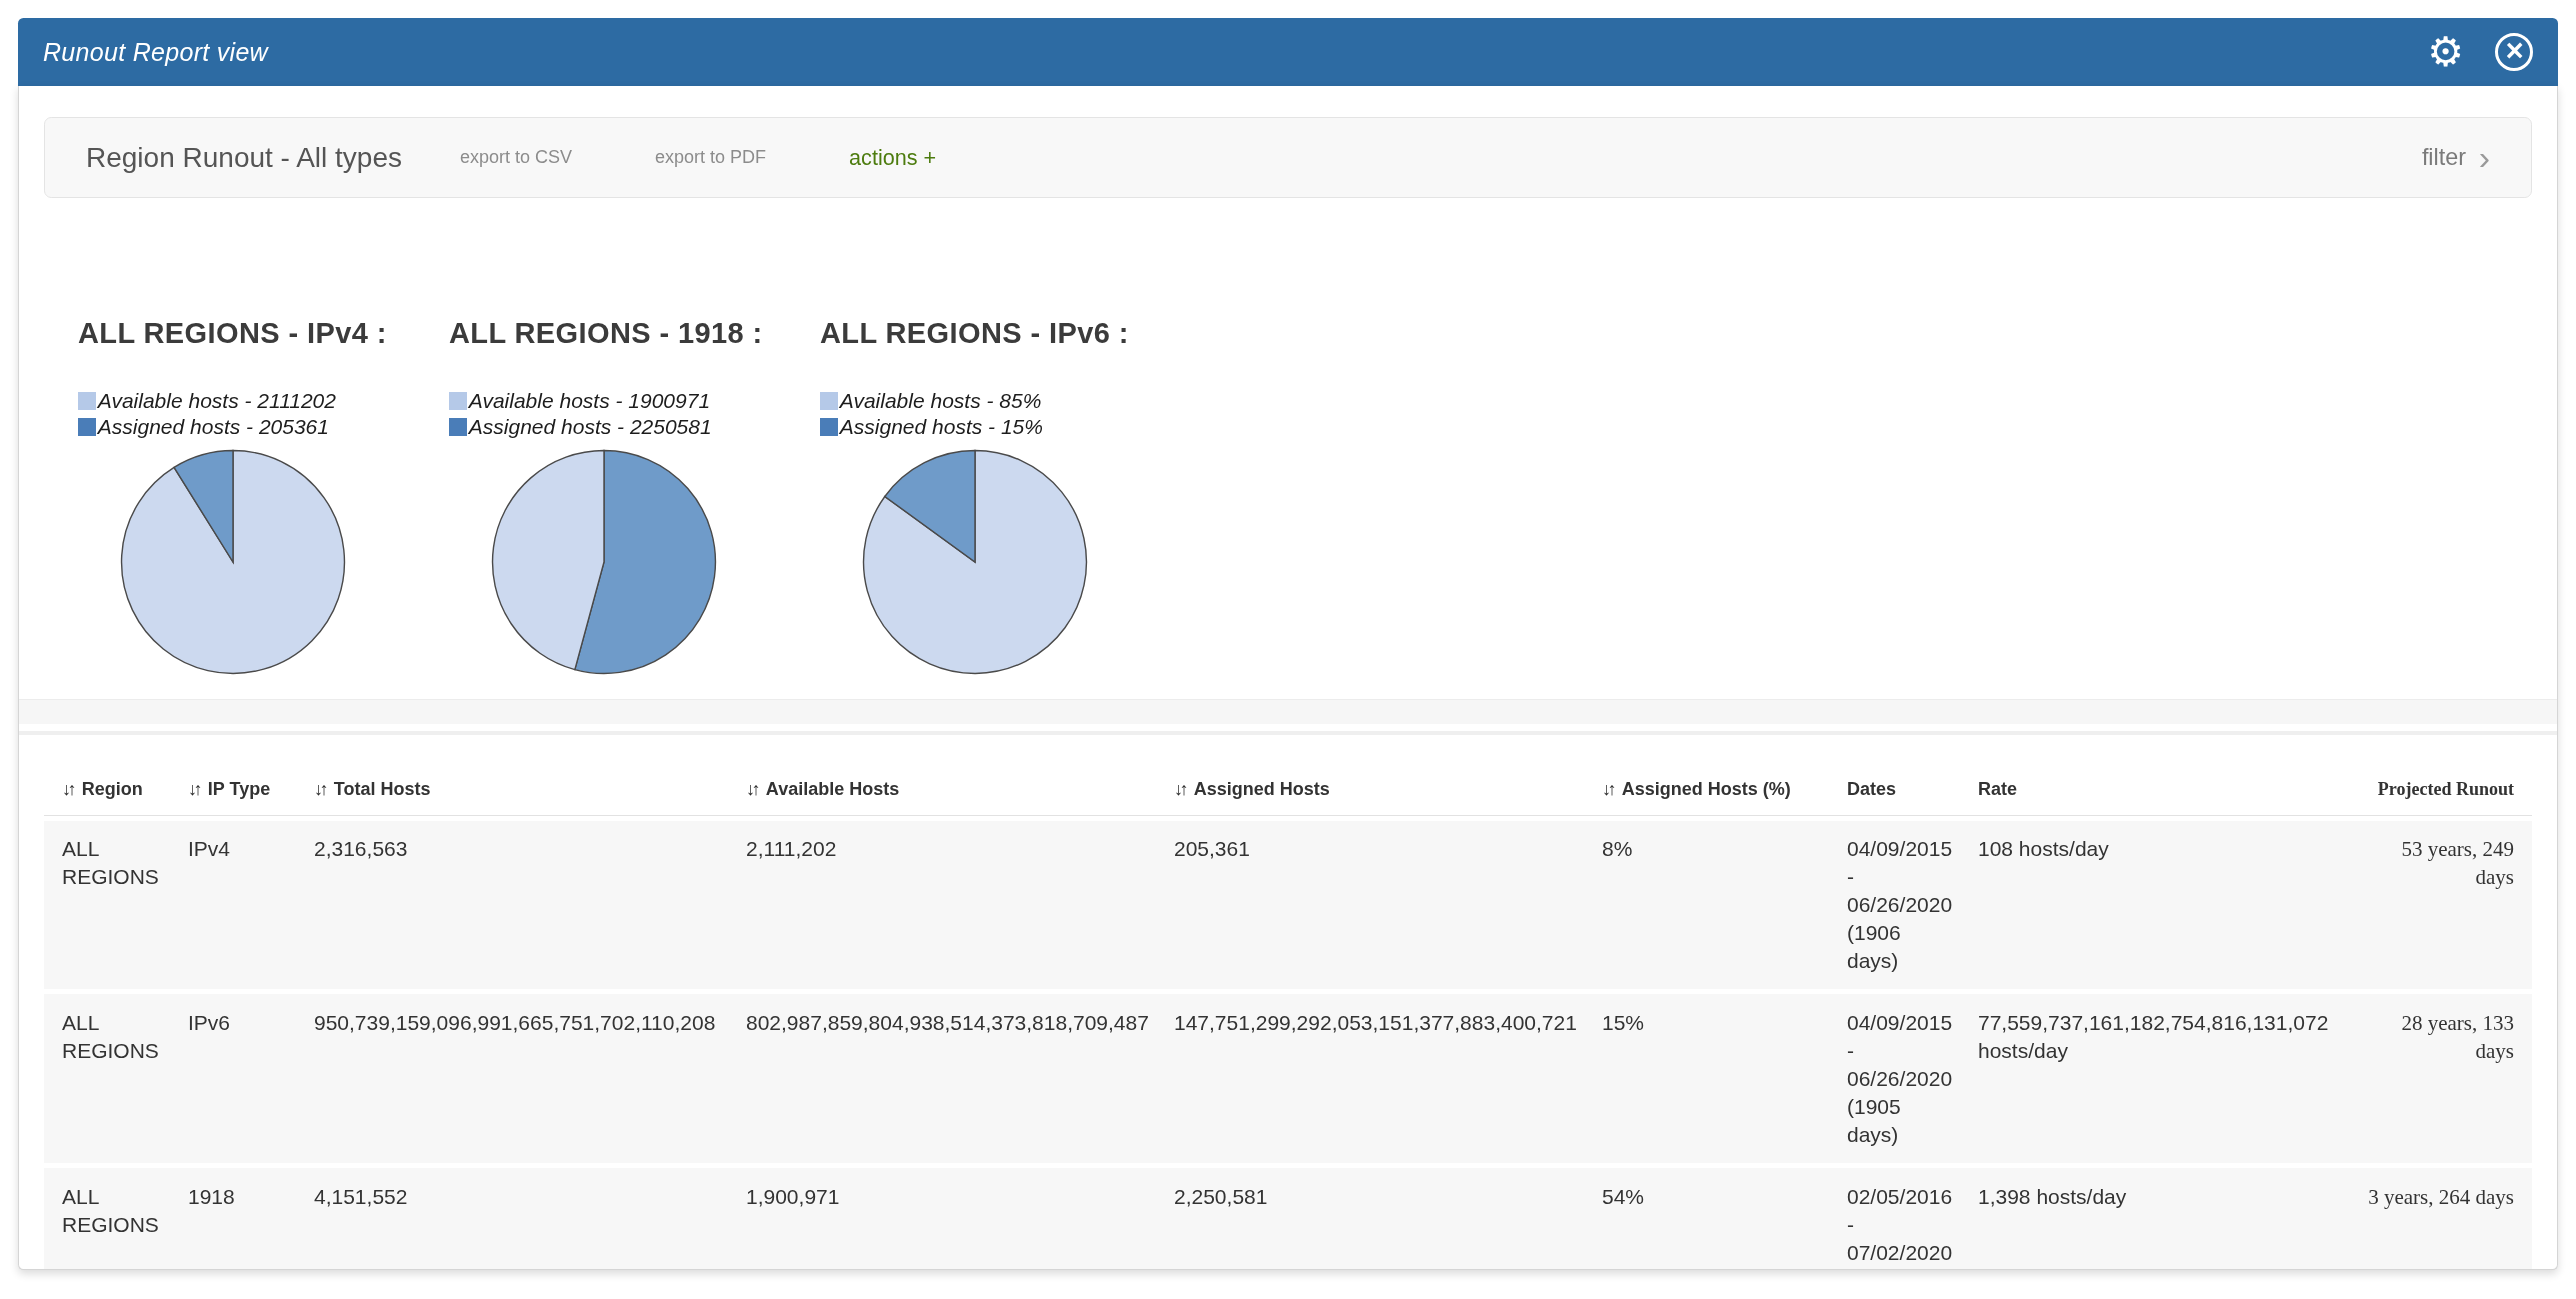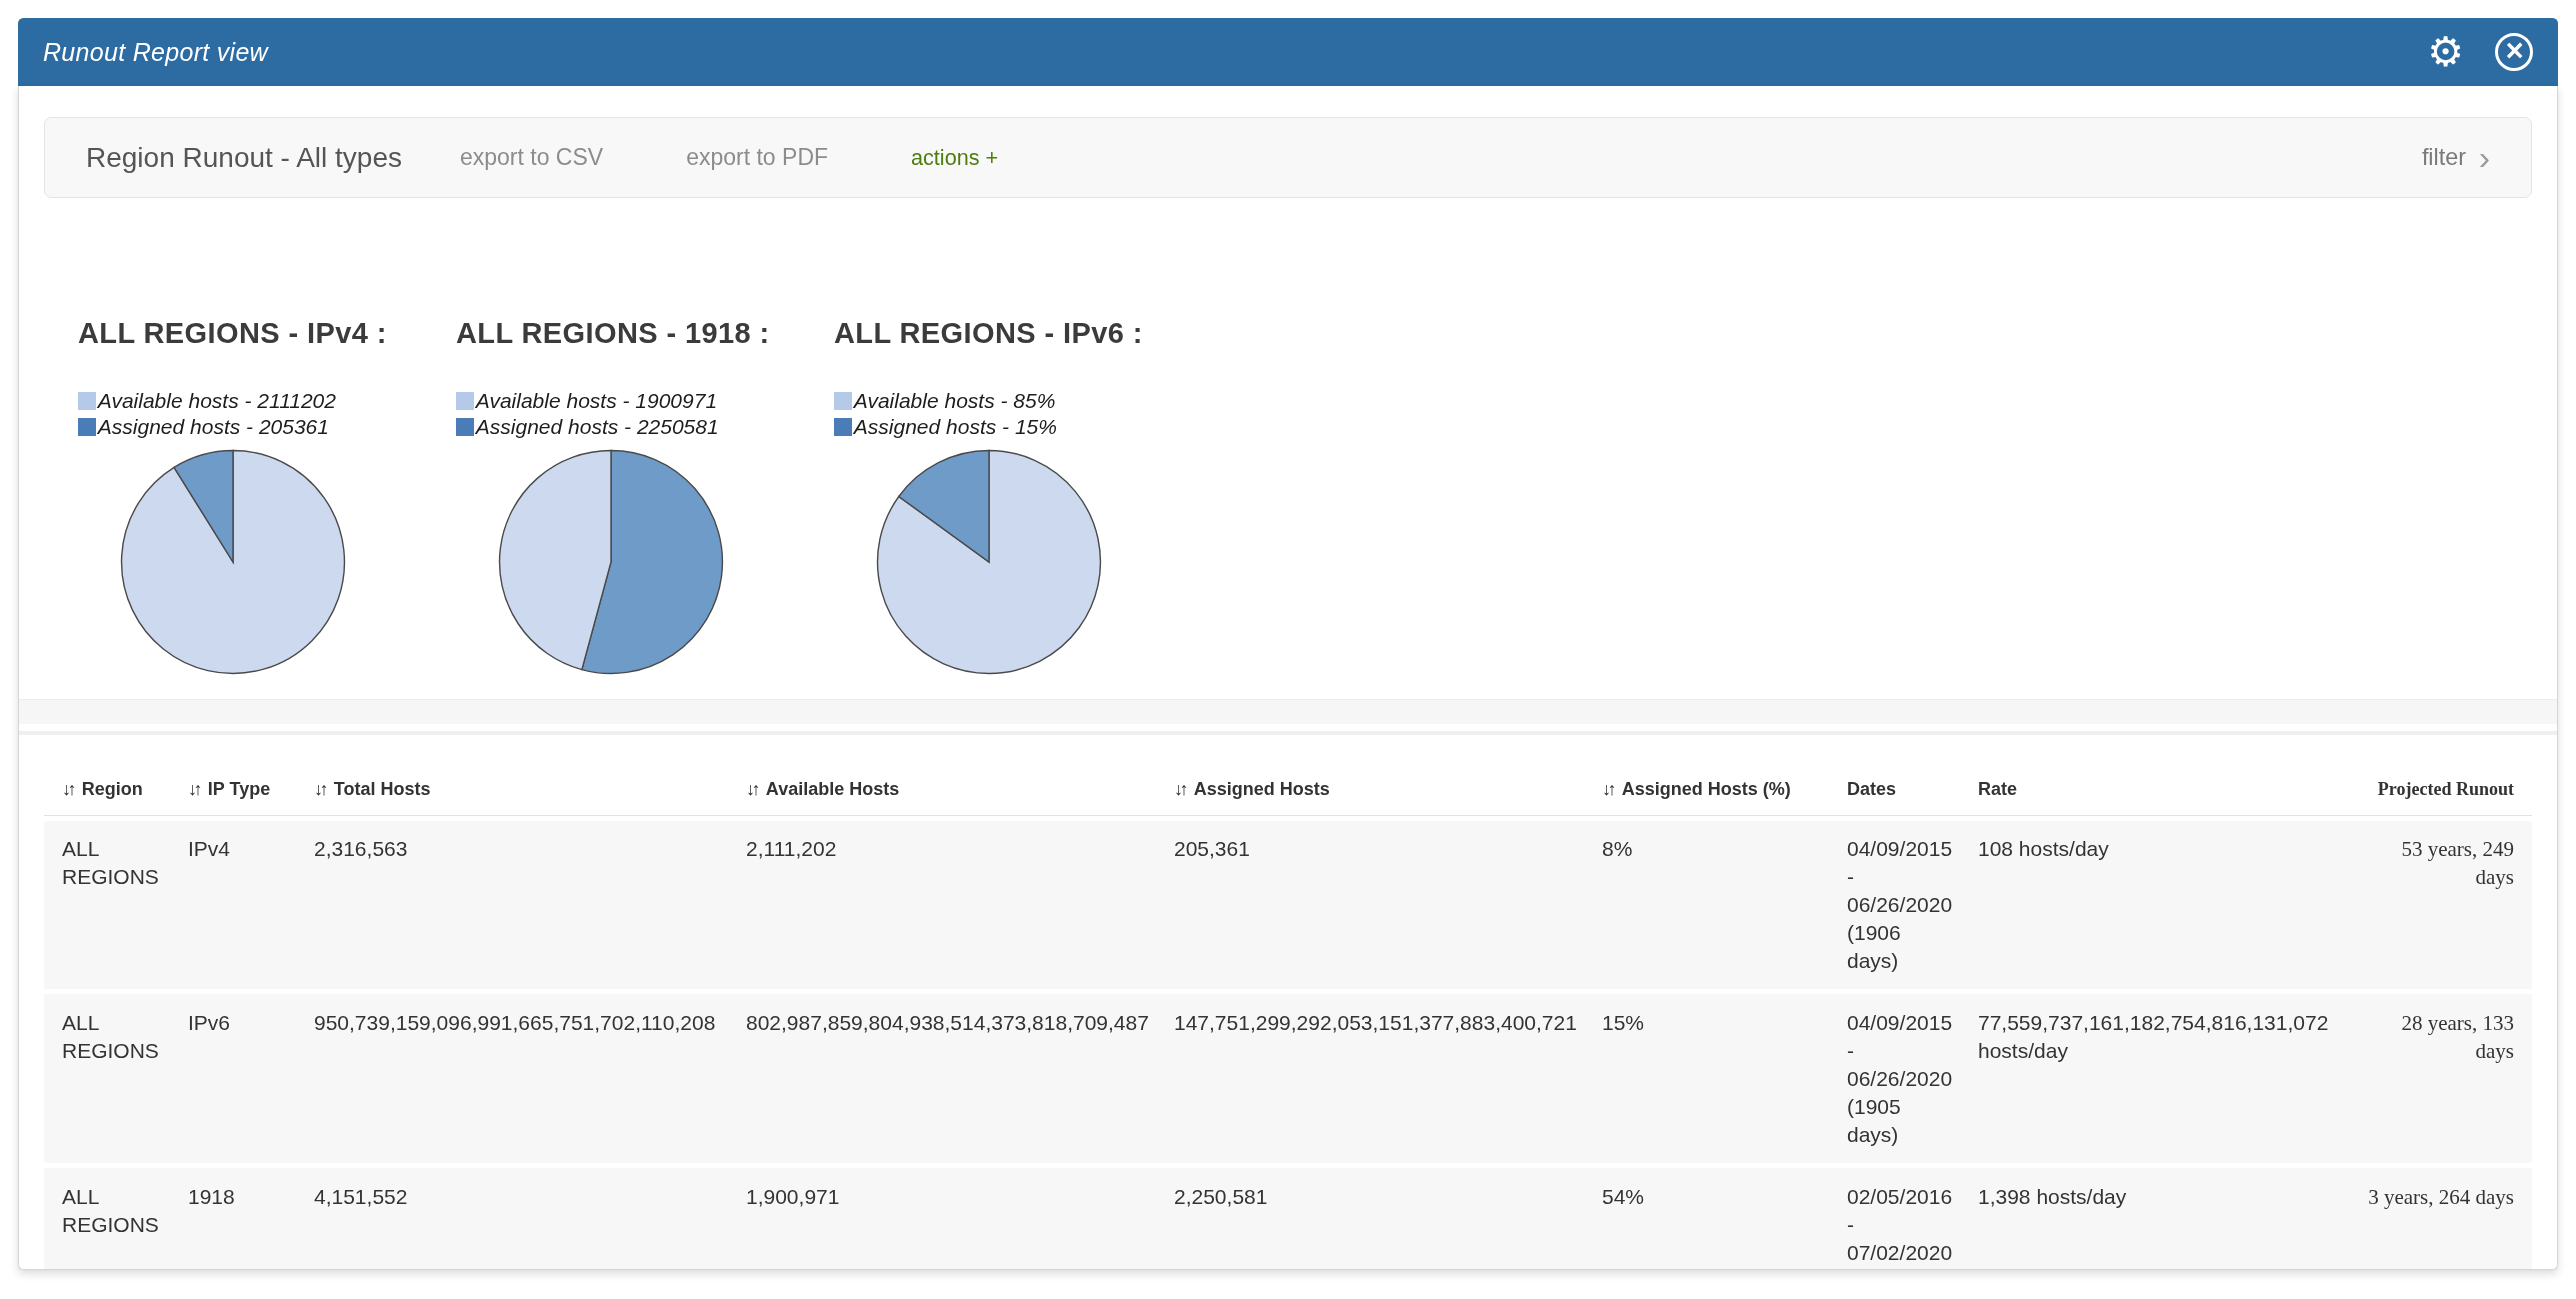--- a/index.html
+++ b/index.html
@@ -21,28 +21,28 @@
   
   .panel-body { background:#ffffff; border:0.9px solid #d5d5d5; border-top:none;
                 border-radius:0 0 5.4px 5.4px; box-shadow:0 3.6px 8px rgba(0,0,0,.14);
                 height:1184px; overflow:hidden; }
 
   
   .toolbar { margin:31px 25px 0 25px; height:81px; background:#f8f8f8;
              border:0.9px solid #e4e4e4; border-radius:7.2px;
              display:flex; align-items:center; padding:0 41px; }
   .report-title { font-size:28px; color:#555; margin-right:58px; }
-  .tool-link { font-size:23px; color:#8c8c8c; margin-right:83px; cursor:pointer; }
+  .tool-link { font-size:18px; color:#8c8c8c; margin-right:83px; cursor:pointer; }
   .tool-actions { font-size:21.6px; color:#4d7c0f; cursor:pointer; }
   .toolbar-spacer { flex:1; }
   .filter-toggle { font-size:23.4px; color:#7a7a7a; cursor:pointer; display:flex; align-items:center; }
   .filter-chevron { font-size:34px; color:#9a9a9a; margin-left:12.6px; line-height:23.4px; }
 
   
-  .charts-row { display:flex; margin-top:119px; padding-left:59px;gap:7px; }
+  .charts-row { display:flex; margin-top:119px; padding-left:59px; }
   .chart-block { width:371px; }
   .chart-title { font-size:29px; font-weight:bold; color:#3b3b3b; letter-spacing:0.4px; margin-bottom:38px; }
   .chart-legend { margin-bottom:7.2px; }
   .legend-row { display:flex; align-items:center; height:26px;font-style:italic; }
   .swatch { width:18px; height:18px; display:inline-block; flex:0 0 18px; }
   .legend-label { font-size:21px; color:#1d1d1d; margin-left:1.8px; white-space:nowrap; }
   .pie-svg { display:block; margin-left:40px; margin-top:7.2px; }
 
   
   .sep-band { margin-top:21.6px; height:25px; background:#f6f6f6; border-top:0.9px solid #ececec; }

